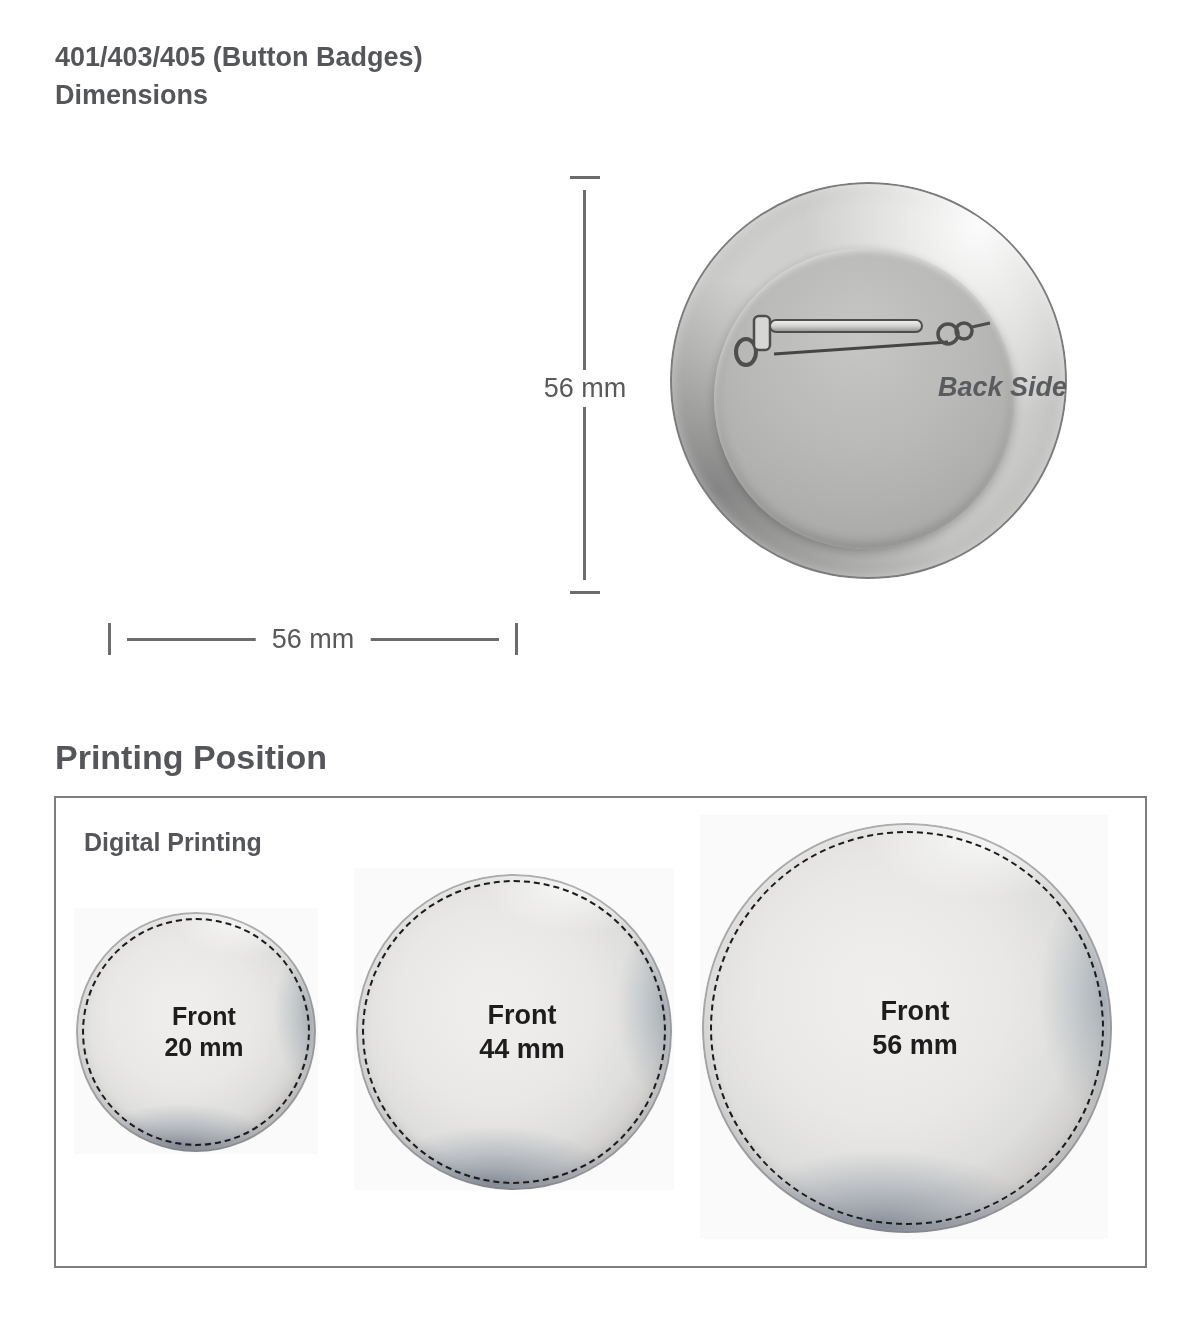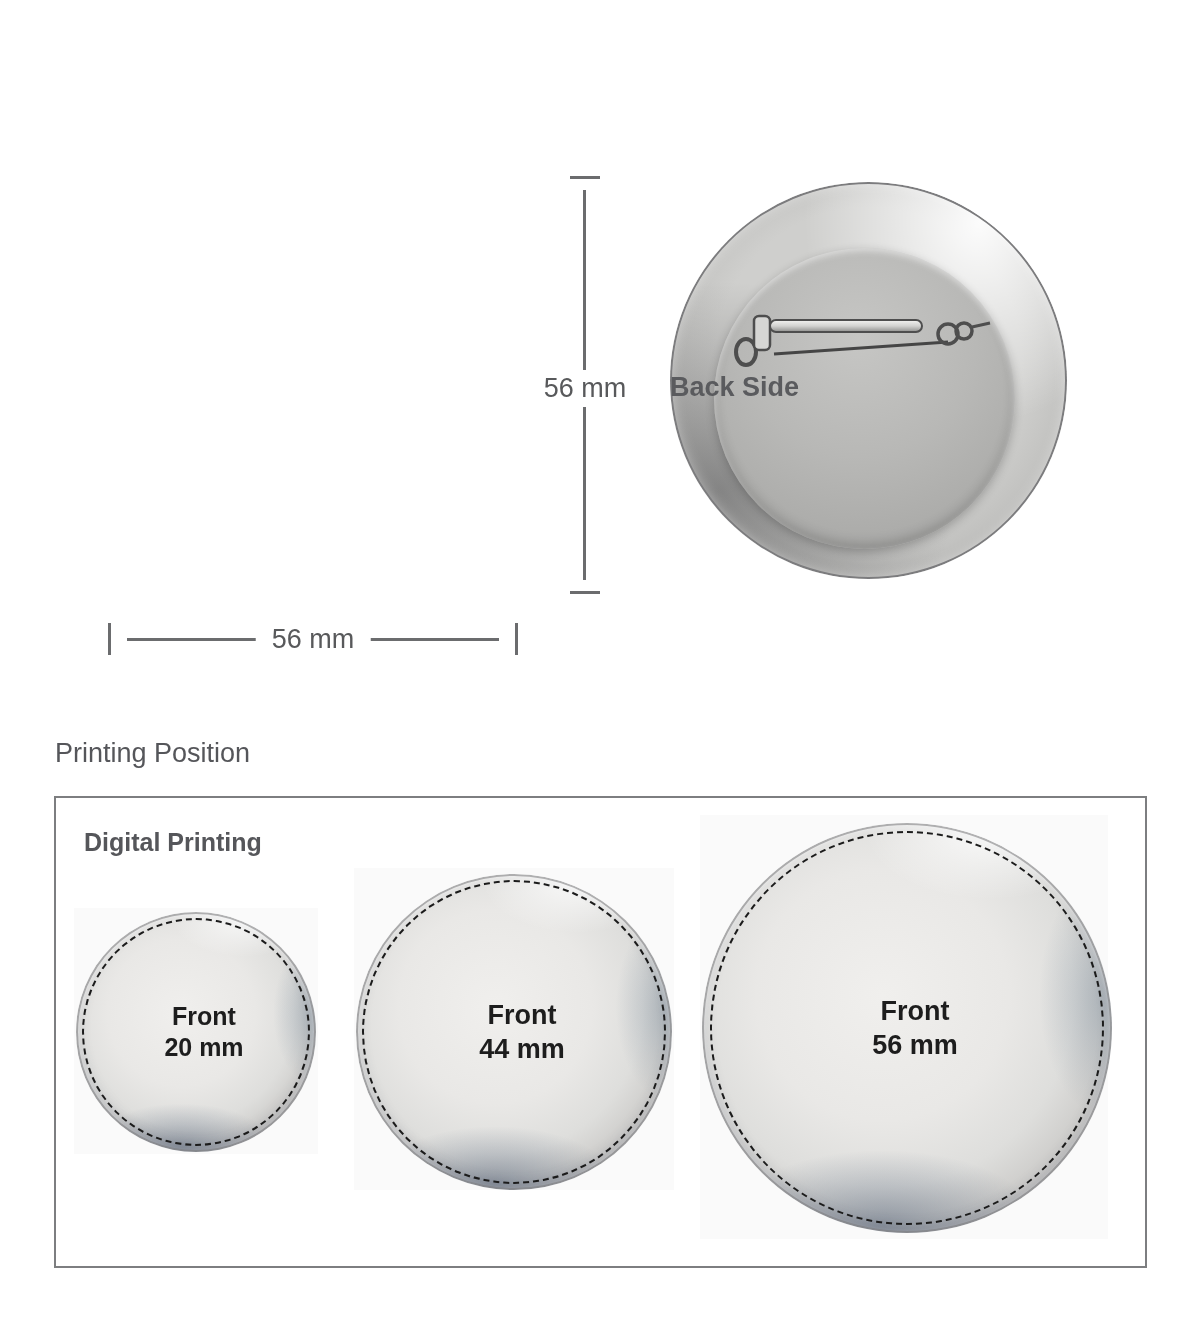--- a/index.html
+++ b/index.html
@@ -7,21 +7,21 @@
     position:relative; width:1200px; height:1328px; background:#ffffff;
     font-family:"Liberation Sans", sans-serif; overflow:hidden;
   }
   
   .h-title {
     position:absolute; left:55px; top:38px;
     font-size:27px; font-weight:700; color:#55565a; line-height:38px;
   }
   .h-section {
     position:absolute; left:55px; top:738px;
-    font-size:27px; font-weight:400; color:#55565a;
+    font-size:34px; font-weight:700; color:#55565a;
   }
   
   .badge { position:absolute; border-radius:50%; }
   .metal {
     background:
       radial-gradient(ellipse 55% 26% at 44% 98%, rgba(35,55,85,0.38), rgba(35,55,85,0) 70%),
       radial-gradient(ellipse 28% 50% at 99% 42%, rgba(70,95,120,0.30), rgba(70,95,120,0) 60%),
       radial-gradient(ellipse 58% 32% at 70% 2%, rgba(255,255,255,0.85), rgba(255,255,255,0) 52%),
       radial-gradient(circle at 44% 42%, #f0efed 0%, #e9e8e6 38%, #dededc 58%, #cac9c7 74%, #adacaa 88%, #929190 97%, #838281 100%);
     box-shadow:
@@ -43,22 +43,22 @@
       radial-gradient(circle at 50% 45%, #cfcfcd 52%, #c2c2c0 68%, #a9a9a7 82%, #8d8d8b 93%, #787876 100%);
     box-shadow: inset 0 0 0 2px #7c7c7e, inset 0 0 14px rgba(255,255,255,0.5);
   }
   .back-plate {
     position:absolute; left:11%; top:16.5%; width:76%; height:76%; border-radius:50%;
     background: radial-gradient(circle at 48% 30%, #c6c6c4 0%, #b8b8b6 45%, #acacaa 75%, #9c9c9a 100%);
     box-shadow: inset 0 3px 6px rgba(255,255,255,0.55), inset 0 -5px 12px rgba(0,0,0,0.18), 0 3px 10px rgba(0,0,0,0.22);
   }
   .pin-svg { position:absolute; left:60px; top:128px; width:265px; height:64px; }
   .back-label {
-    position:absolute; left:0; top:190px; width:100%; text-align:left;
-    font-size:27px; font-weight:700; color:#5a5b5e;
+    position:absolute; left:0; top:190px; width:100%; text-align:right;
+    font-size:27px; font-weight:700; color:#5a5b5e;font-style:italic;
   }
   
   .vdim { position:absolute; left:570px; top:176px; width:30px; height:418px; }
   .vdim .tick { position:absolute; left:0; width:30px; height:3px; background:#6b6c6e; }
   .vdim .tick.bottom { bottom:0; }
   .vdim .vline { position:absolute; left:13px; top:14px; width:3px; height:390px; background:#6b6c6e; }
   .vdim .dim-label {
     position:absolute; top:194px; left:50%; transform:translateX(-50%);
     background:#ffffff; padding:3px 6px; white-space:nowrap;
     font-size:27px; color:#58595b;
@@ -95,20 +95,24 @@
   .pb56 .dashed { inset:8px; }
   .plabel { position:relative; text-align:center; font-weight:700; color:#1d1d1d;margin-left:16px; }
   .plabel-sm { font-size:25px; line-height:31px; }
   .plabel-lg { font-size:27px; line-height:34px; }
 </style>
 </head>
 <body>
 
 <div class="canvas">
 
+  <div class="h-title">
+    <div>401/403/405 (Button Badges)</div>
+    <div>Dimensions</div>
+  </div>
 
 
   <div class="vdim">
     <div class="tick"></div>
     <div class="vline"></div>
     <div class="dim-label">56 mm</div>
     <div class="tick bottom"></div>
   </div>
 
   <div class="badge back-badge">

